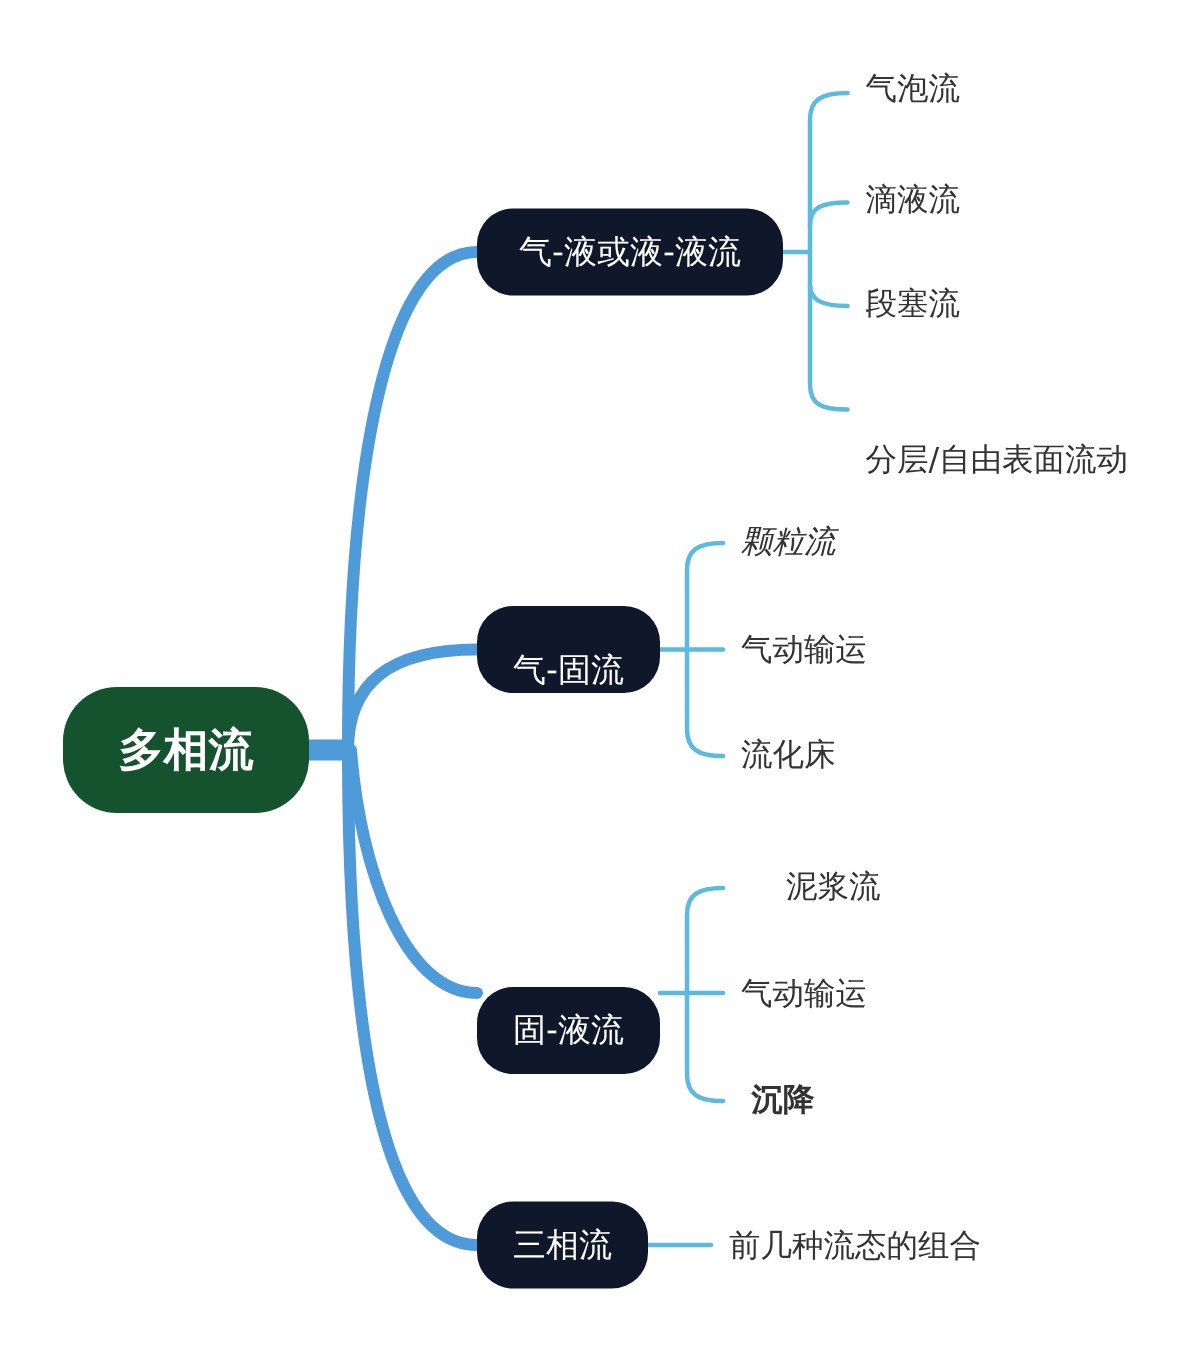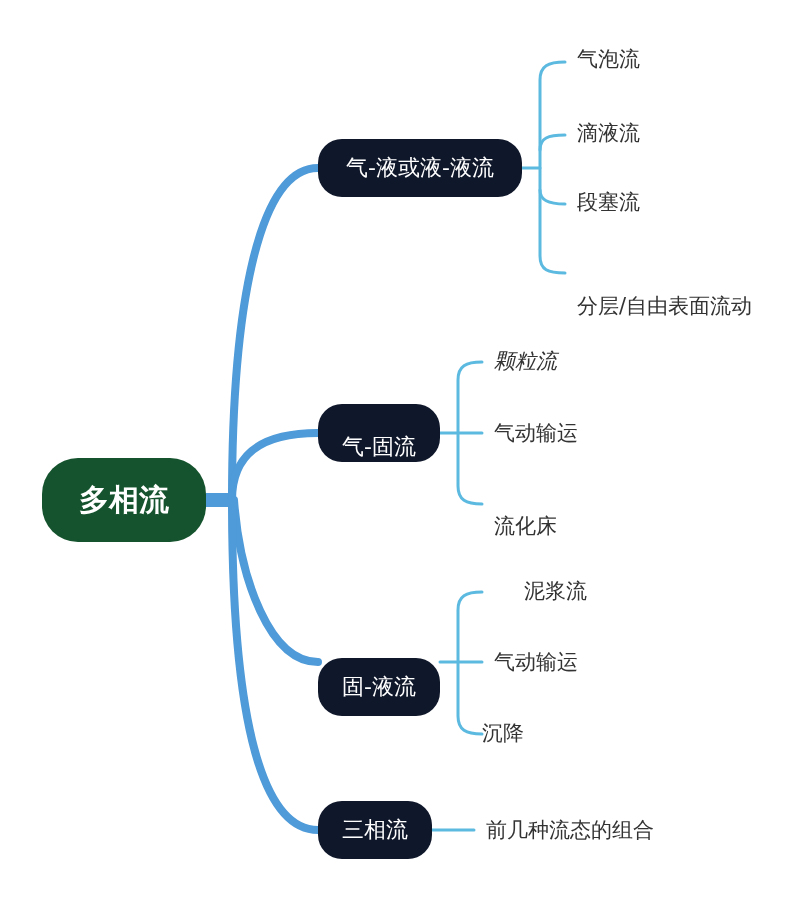--- a/index.html
+++ b/index.html
@@ -64,19 +64,19 @@
   <span>三相流</span>
 </div>
 
 <span class="leaf" style="left:577px; top:59px;">气泡流</span>
 <span class="leaf" style="left:577px; top:133px;">滴液流</span>
 <span class="leaf" style="left:577px; top:202px;">段塞流</span>
 <span class="leaf" style="left:577px; top:273px;margin-top:33px;">分层/自由表面流动</span>
 
 <span class="leaf" style="left:494px; top:361px;font-style:italic;">颗粒流</span>
 <span class="leaf" style="left:494px; top:433px;">气动输运</span>
-<span class="leaf" style="left:494px; top:526px;">流化床</span>
+<span class="leaf" style="left:494px; top:503px;">流化床</span>
 
 <span class="leaf" style="left:494px; top:591px;margin-left:30px;">泥浆流</span>
 <span class="leaf" style="left:494px; top:662px;">气动输运</span>
-<span class="leaf" style="left:482px; top:733px;">沉降</span>
+<span class="leaf" style="left:501px; top:733px;font-weight:bold;">沉降</span>
 
 <span class="leaf" style="left:486px; top:830px;">前几种流态的组合</span>
 
 </body></html>

